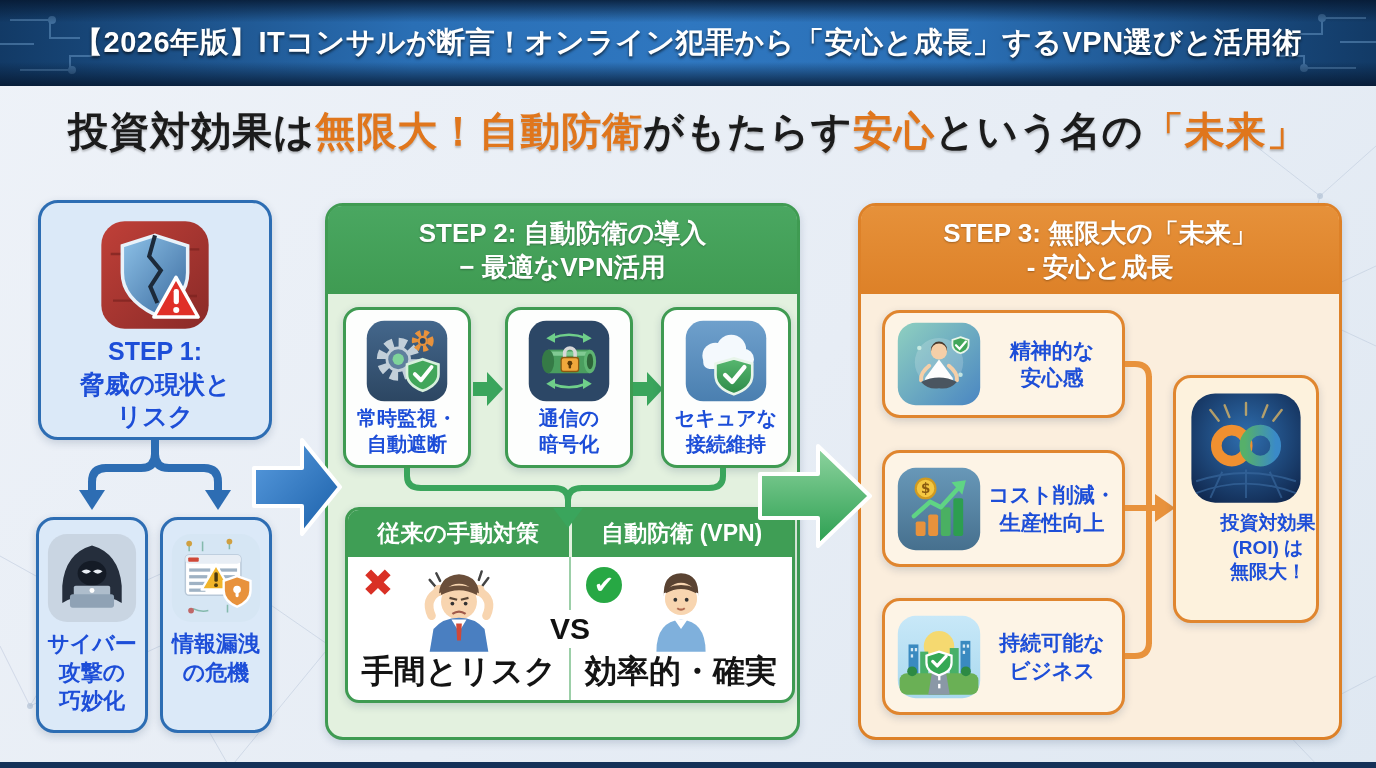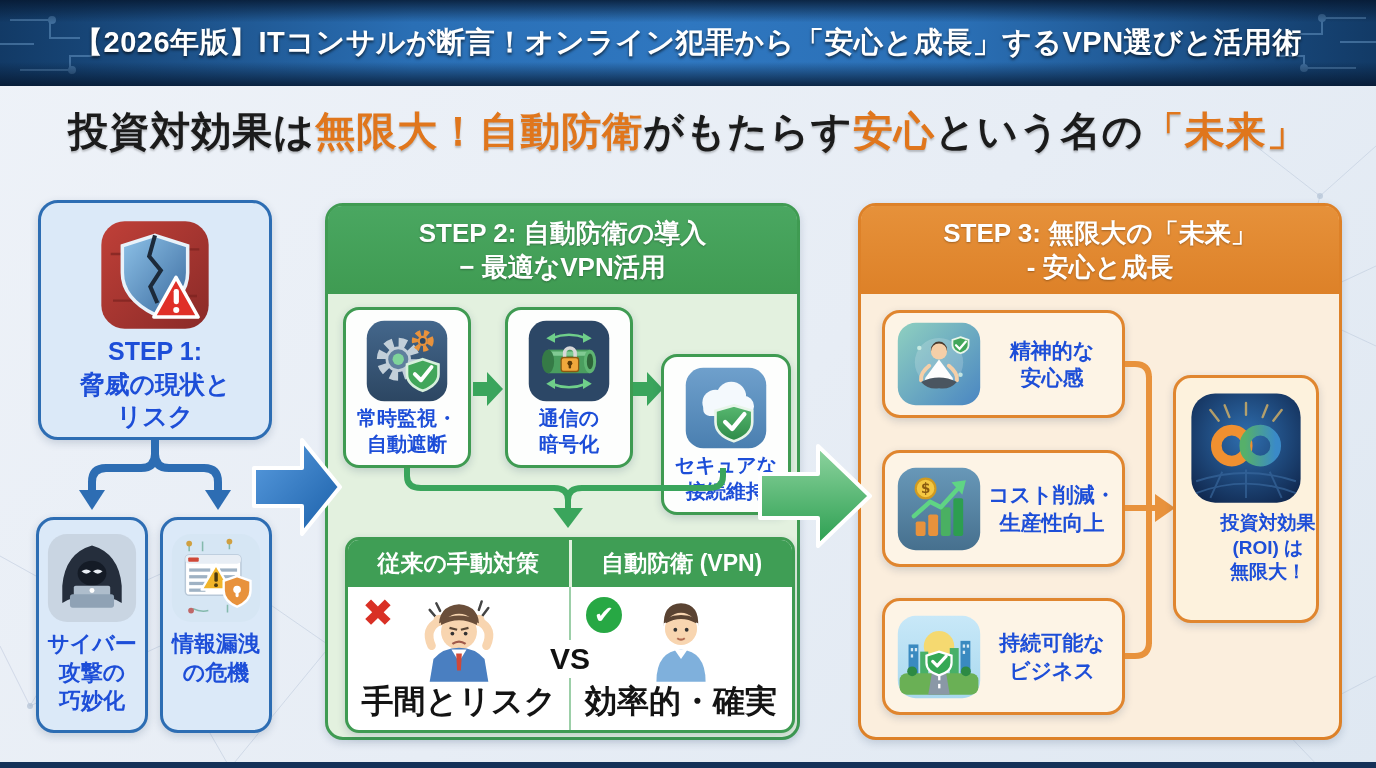--- a/index.html
+++ b/index.html
@@ -42,21 +42,21 @@
   .panel-head{position:absolute;left:0;top:0;right:0;height:88px;border-radius:14px 14px 0 0;
     display:flex;flex-direction:column;align-items:center;justify-content:center;
     color:#fff;font-size:26px;font-weight:800;line-height:1.32;text-shadow:0 1px 2px rgba(0,0,0,.3);}
   .green-head{background:linear-gradient(180deg,#4aa761,#3f9b52);}
   .orange-head{background:linear-gradient(180deg,#e6913a,#dd8128);}
   .feature{width:128px;height:161px;background:#fdfefd;border:3px solid #3f9b52;border-radius:16px;text-align:center;}
   .feature .txt{font-size:20px;}
   .icon-sm{width:84px;height:84px;margin:9px auto 2px;display:block;}
 
   
-  .vs-table{left:345px;top:537px;width:450px;height:196px;background:#fff;border:3px solid #3f9b52;
+  .vs-table{left:345px;top:507px;width:450px;height:196px;background:#fff;border:3px solid #3f9b52;
     border-radius:14px;overflow:hidden;box-sizing:border-box;}
   .vs-head{display:flex;height:47px;}
   .vs-head-cell{flex:1;background:#3f9e55;color:#fff;font-size:23px;font-weight:800;
     display:flex;align-items:center;justify-content:center;}
   .vs-head-gap{width:3px;background:#e3f1df;}
   .vs-body{position:relative;height:143px;}
   .vs-divider{position:absolute;left:50%;top:0;bottom:0;width:2px;background:#9ccfa8;transform:translateX(-50%);}
   .vs-cell{position:absolute;top:0;bottom:0;width:50%;}
   .vs-cell.right{left:50%;}
   .vs-caption{position:absolute;bottom:6px;left:0;right:0;text-align:center;font-size:32px;font-weight:800;color:#141414;}
@@ -285,21 +285,21 @@
     <div class="txt">
       <span>通信の</span>
       <span>暗号化</span>
     </div>
   </div>
 
   <svg class="abs" style="left:633px;top:372px;width:30px;height:34px;" viewBox="0 0 30 34">
     <polygon points="0,10 14,10 14,0 30,17 14,34 14,24 0,24" fill="#3aa55c"></polygon>
   </svg>
 
-  <div class="abs card feature" style="left:661px;top:307px;width:130px;margin-top:47px;">
+  <div class="abs card feature" style="left:661px;top:307px;width:130px;">
     <svg class="icon-sm" viewBox="0 0 96 96">
       <defs>
           <linearGradient id="gBlu" x1="0" y1="0" x2="0" y2="1">
             <stop offset="0" stop-color="#6fa0cc"></stop>
             <stop offset="1" stop-color="#4a7fb0"></stop>
           </linearGradient>
       <linearGradient id="gGrn" x1="0" y1="0" x2="0" y2="1">
             <stop offset="0" stop-color="#58b870"></stop>
             <stop offset="1" stop-color="#2d8a48"></stop>
           </linearGradient>

